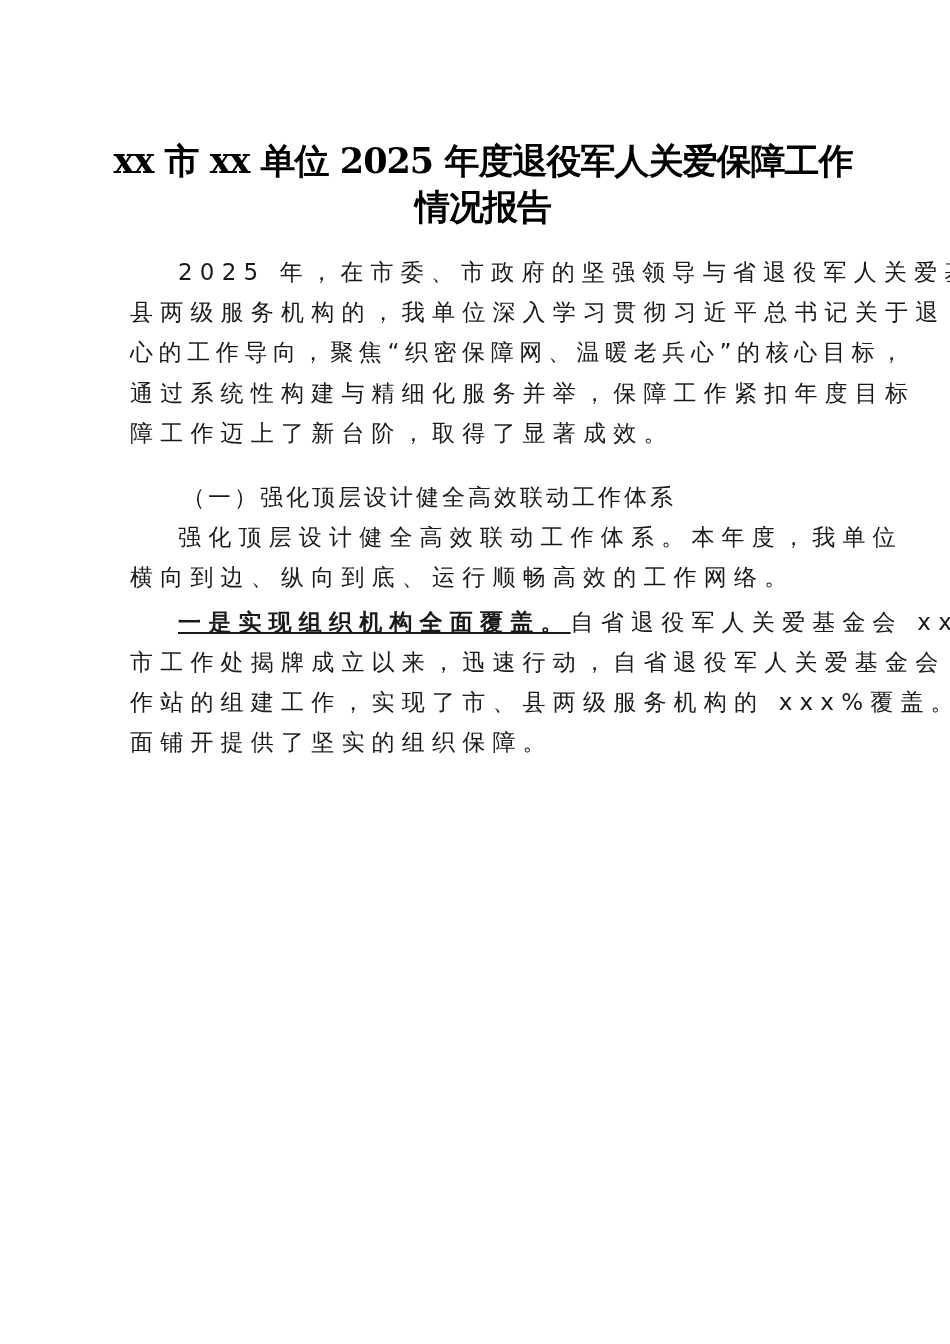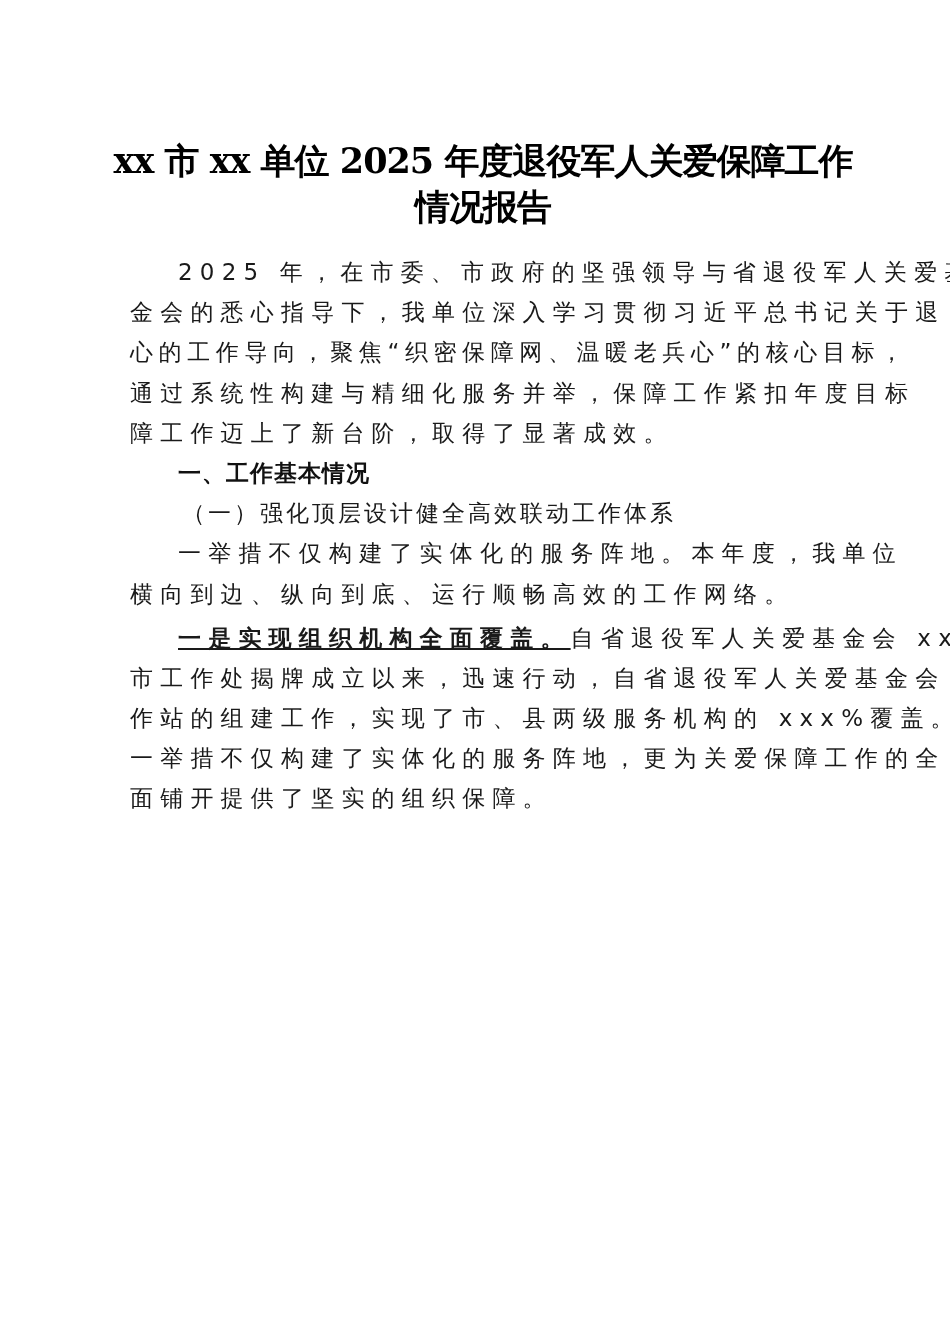--- a/index.html
+++ b/index.html
@@ -48,21 +48,21 @@
     .line {
       font-family: "DejaVu Sans", "Liberation Sans", sans-serif;
       font-size: 23px;
       line-height: 40.2px;
       height: 40.2px;
       white-space: nowrap;
       letter-spacing: 7.2px;
       color: #1a1a1a;
     }
     .indent { padding-left: 48px; }
-    .indent-sub { padding-left: 52px; }
+    .indent-sub { padding-left: 52px; margin-top: 24px; }
     .heading-1 {
       font-family: "DejaVu Sans", "Liberation Sans", sans-serif;
       font-weight: bold;
       font-size: 23px;
       letter-spacing: 1px;
       color: #111;
     }
     .heading-2 {
       letter-spacing: 3px;
     }
@@ -78,38 +78,36 @@
 
   <div class="title-block">
     <div class="title-line">xx 市 xx 单位 2025 年度退役军人关爱保障工作</div>
     <div class="title-line">情况报告</div>
   </div>
 
   <div class="body-block">
 
     <div>
       <div class="line indent">2025 年，在市委、市政府的坚强领导与省退役军人关爱基</div>
-      <div class="line">金会的悉心指导下，我单位深入学习贯彻习近平总书记关于退</div>
+      <div class="line">县两级服务机构的，我单位深入学习贯彻习近平总书记关于退</div>
       <div class="line" style="letter-spacing:5.6px">心的工作导向，聚焦“织密保障网、温暖老兵心”的核心目标，</div>
       <div class="line">通过系统性构建与精细化服务并举，保障工作紧扣年度目标</div>
       <div class="line">障工作迈上了新台阶，取得了显著成效。</div>
     </div>
 
-    <div class="line indent heading-1">一、工作基本情况</div>
 
 
     <div class="line indent-sub heading-2">（一）强化顶层设计健全高效联动工作体系</div>
 
     <div>
-      <div class="line indent">一举措不仅构建了实体化的服务阵地。本年度，我单位</div>
+      <div class="line indent">强化顶层设计健全高效联动工作体系。本年度，我单位</div>
       <div class="line">横向到边、纵向到底、运行顺畅高效的工作网络。</div>
     </div>
 
     <div>
       <div class="line indent" style="margin-top:4px"><span class="strong-lead">一是实现组织机构全面覆盖。</span><span>自省退役军人关爱基金会 xx</span></div>
       <div class="line">市工作处揭牌成立以来，迅速行动，自省退役军人关爱基金会</div>
       <div class="line">作站的组建工作，实现了市、县两级服务机构的 xxx%覆盖。这</div>
-      <div class="line">一举措不仅构建了实体化的服务阵地，更为关爱保障工作的全</div>
       <div class="line">面铺开提供了坚实的组织保障。</div>
     </div>
 
   </div>
 </div>
 
 </body></html>

